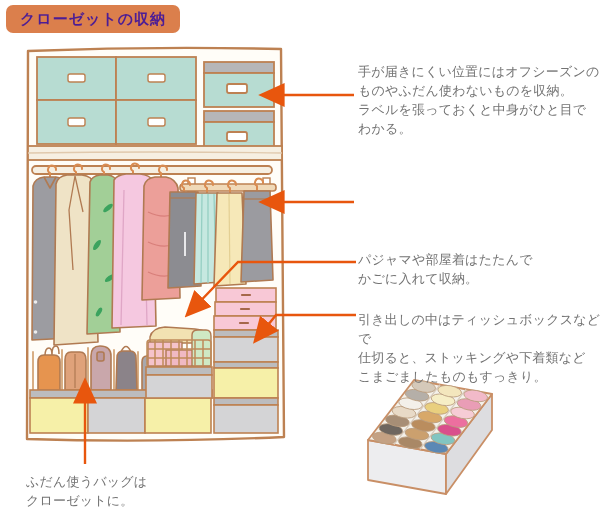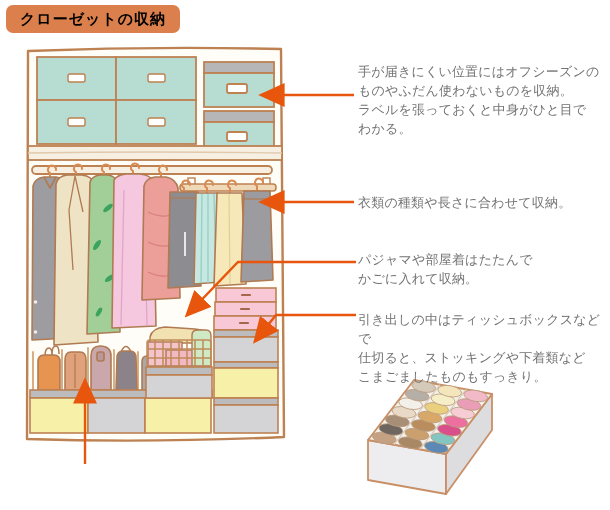--- a/index.html
+++ b/index.html
@@ -2,21 +2,21 @@
 <html><head>
 <meta charset="utf-8">
 <style>
   html,body{margin:0;padding:0;background:#ffffff;}
   .canvas{
     position:relative;width:610px;height:510px;background:#ffffff;overflow:hidden;
     font-family:"Liberation Sans","DejaVu Sans",sans-serif;
   }
   .badge{
     position:absolute;left:6px;top:5px;
-    background:#db7f4c;color:#000000;
+    background:#db7f4c;color:#4c1d95;
     font-size:15px;font-weight:bold;letter-spacing:1px;
     padding:5px 14px;border-radius:7px;line-height:18px;
   }
   .note{
     position:absolute;color:#737373;font-size:13px;line-height:19px;
     white-space:pre-line;letter-spacing:0.2px;
   }
   .note-offseason{left:358px;top:62px;width:248px;}
   .note-clothing{left:358px;top:193px;width:248px;}
   .note-pajamas{left:358px;top:250px;width:248px;}
@@ -231,20 +231,21 @@
       <ellipse cx="110.6" cy="45.0" rx="12" ry="5.5" fill="#f6ccd5" transform="rotate(10 110.6 45)"></ellipse>
       <ellipse cx="117.1" cy="36.5" rx="12" ry="5.5" fill="#e99db6" transform="rotate(10 117.1 36.5)"></ellipse>
       <ellipse cx="123.7" cy="27.9" rx="12" ry="5.5" fill="#f2bac9" transform="rotate(10 123.7 27.9)"></ellipse>
     </g>
   </svg>
 
   <div class="note note-offseason">手が届きにくい位置にはオフシーズンの
 ものやふだん使わないものを収納。
 ラベルを張っておくと中身がひと目で
 わかる。</div>
-  <div class="note note-clothing">衣類の種類や長さに合わせて収納。</div>
   <div class="note note-drawers">引き出しの中はティッシュボックスなどで
 仕切ると、ストッキングや下着類など
 こまごましたものもすっきり。</div>
   <div class="note note-pajamas">パジャマや部屋着はたたんで
 かごに入れて収納。</div>
+  <div class="note note-bags">ふだん使うバッグは
+クローゼットに。</div>
 
 </div>
 
 </body></html>

